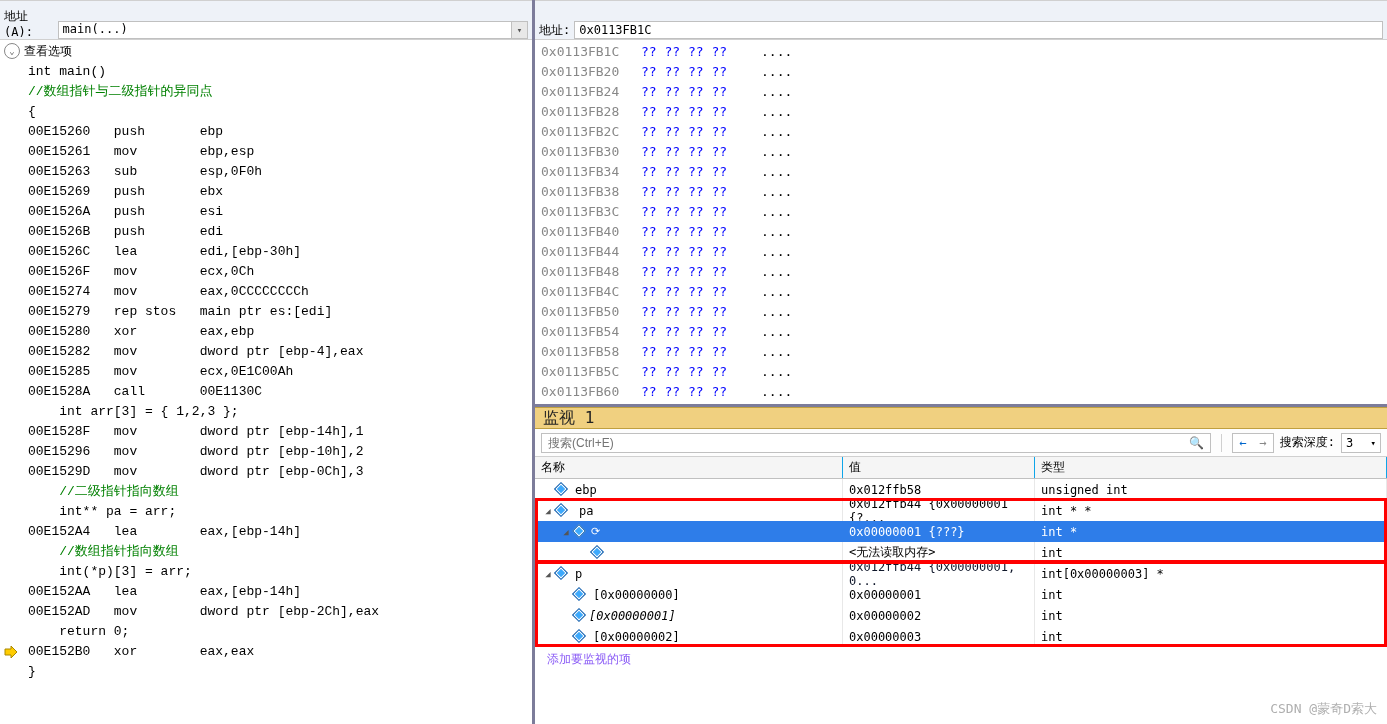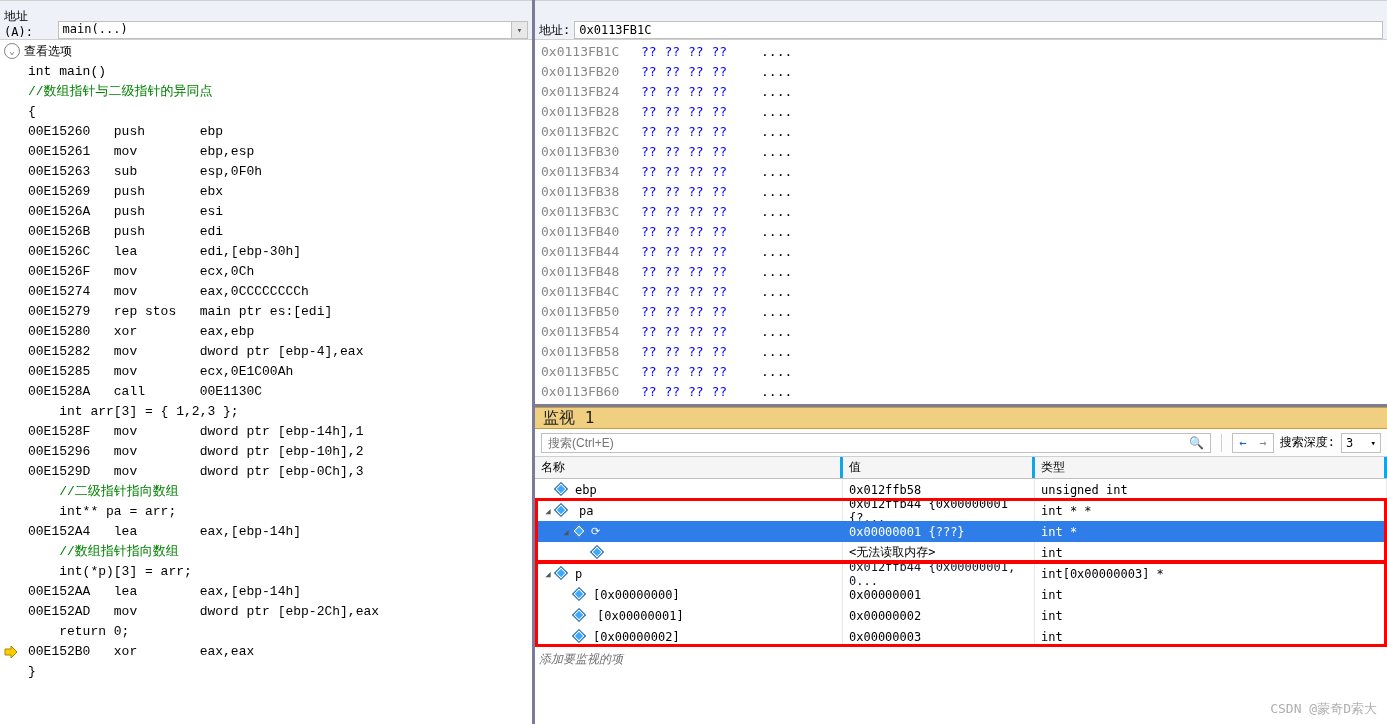--- a/index.html
+++ b/index.html
@@ -60,35 +60,35 @@
   .watch-search input { flex:1; border:none; outline:none; font-size:12px; color:#333;}
   .watch-icon { width:18px; height:18px; display:flex; align-items:center; justify-content:center; color:#444; font-size:12px;}
   .nav-arrows { display:flex; border:1px solid #c0c0c0; height:20px; }
   .nav-arrows .arw { width:20px; display:flex; align-items:center; justify-content:center; color:#888; font-size:12px; background:#fff;}
   .nav-arrows .arw.active { color:#0066cc; }
   .depth-label { font-size:12px; }
   .depth-sel { width:40px; height:20px; border:1px solid #c0c0c0; background:#fff; font-size:12px; display:flex; align-items:center; justify-content:space-between; padding:0 4px;}
 
   .watch-grid { position:relative; }
   .watch-header { display:flex; background:#f5f5f5; border-bottom:1px solid #c0c0c0; height:22px; align-items:center; font-size:12px;}
-  .col { padding:0 6px; border-right:3px solid #0ea5e9; display:flex; align-items:center; height:100%; }
+  .col { padding:0 6px; border-right:1px solid #0ea5e9; display:flex; align-items:center; height:100%; }
   .col-name { width:308px; }
   .col-value { width:192px; }
   .col-type { flex:1; }
   .watch-row { display:flex; height:21px; align-items:center; font-size:12px; position:relative; }
   .watch-row .col { border-right:1px solid #e8e8e8; }
   .expander { width:12px; height:12px; display:inline-flex; align-items:center; justify-content:center; font-size:9px; color:#555; cursor:pointer;}
   .field-icon { width:14px; height:14px; display:inline-block; position:relative; margin-right:2px; }
   .field-icon .cube { width:10px; height:10px; transform:rotate(45deg); background:#fff; border:1px solid #0055aa; position:absolute; top:1px; left:1px;}
   .field-icon .cube::after { content:""; position:absolute; inset:1px; background:#3da9fc;}
   .sel-row { background:#2e7de9; color:#fff; }
   .sel-row .col { border-right:1px solid #2e7de9; }
   .red-box { position:absolute; border:3px solid #ff0000; pointer-events:none; }
   .err-val { color:#0f172a; }
-  .add-item { color:#737373; font-style:italic; padding:4px 4px; }
+  .add-item { color:#8b5cf6; padding:4px 12px; }
   .watermark { position:absolute; right:10px; bottom:6px; color:rgba(120,120,120,0.6); font-size:13px; font-style:normal;}
   .glyph-refresh { font-size:11px; color:#fff; }
   .sep { width:1px; height:18px; background:#d0d0d0; margin:0 4px;}
 </style>
 </head>
 <body>
 
 <div class="main-container">
 
   <div class="left-pane">
@@ -365,21 +365,21 @@
                 <span>int</span>
               </div>
             </div>
             <div class="watch-row">
               <div class="col col-name">
                 <span style="display: inline-block; width: 18px;"></span>
                 <span class="expander" style="width: 14px;"></span>
                 <span class="field-icon">
                   <span class="cube"></span>
                 </span>
-                <span style="margin-left: 8px;">[0x00000001]</span>
+                <span style="margin-left: 0; font-style: italic;">[0x00000001]</span>
               </div>
               <div class="col col-value">
                 <span>0x00000002</span>
               </div>
               <div class="col col-type">
                 <span>int</span>
               </div>
             </div>
             <div class="watch-row">
               <div class="col col-name">

